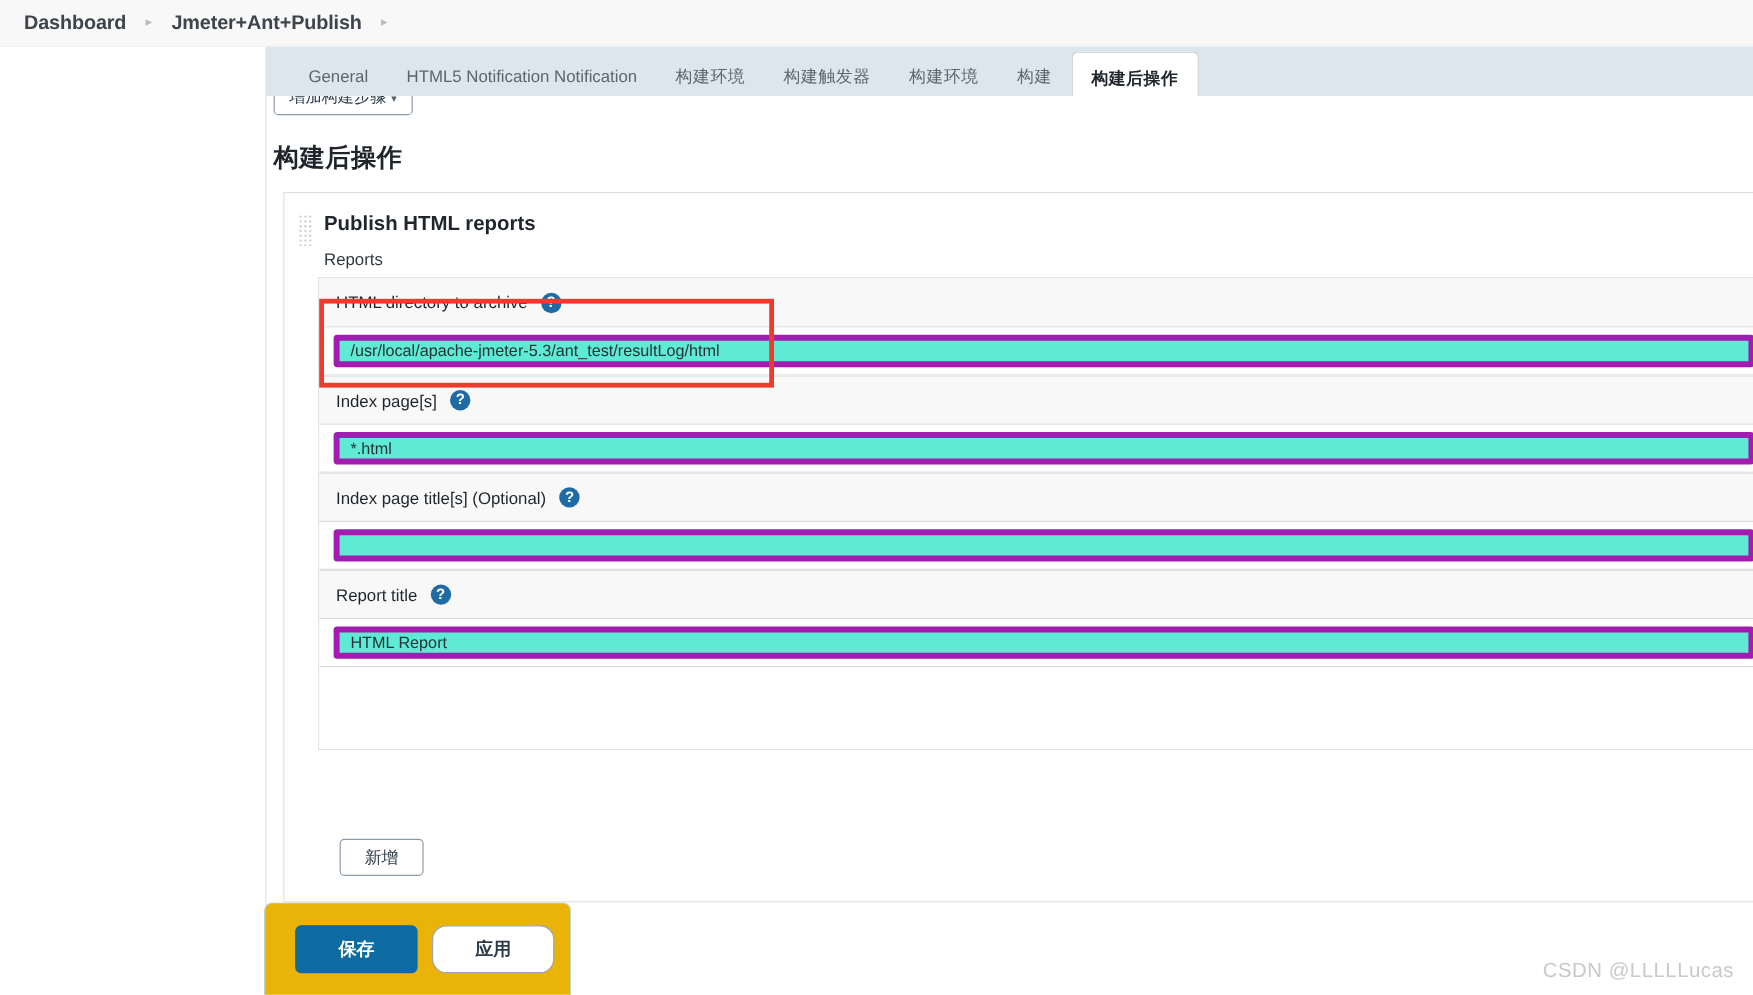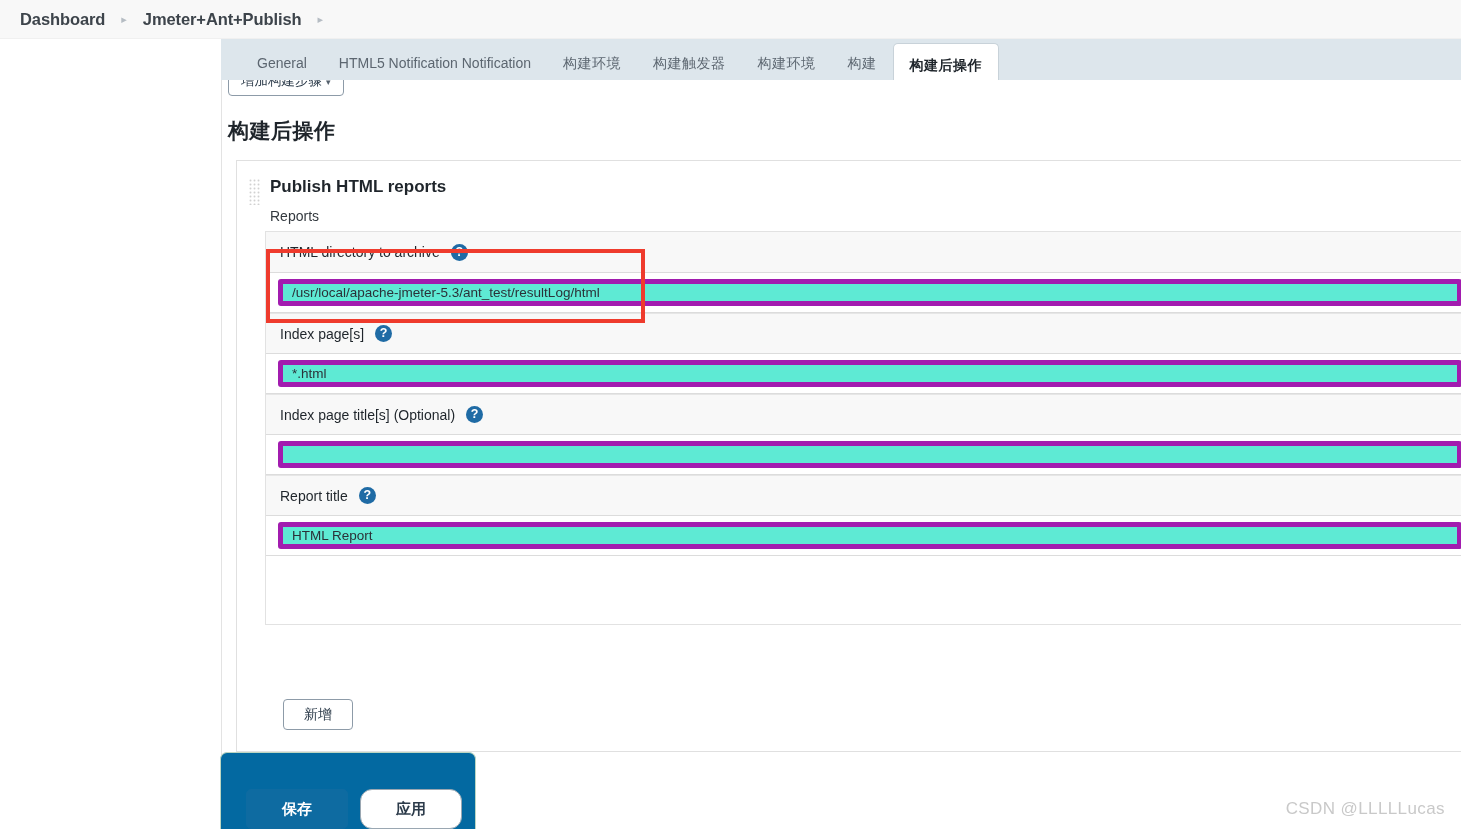--- a/index.html
+++ b/index.html
@@ -222,25 +222,25 @@
     font-family: "Liberation Sans", "DejaVu Sans", sans-serif;
   }
   #add-postbuild-btn .caret {
     font-size: 9px; margin-left: 8px; color: #3c4854;
   }
 
   
   #sticky-bar {
     position: absolute; left: 220px; top: 752px;
     width: 256px; height: 77px;
-    background: #0369a1;
+    background: #eab308;
     border: 1px solid #bcd6c2;
     border-bottom: none;
     border-radius: 7px 7px 0 0;
-    display: flex; align-items: flex-end;
+    display: flex; align-items: center;
     padding-left: 25px;
     gap: 12px;
     z-index: 30;
   }
   #save-button {
     width: 102px; height: 40px;
     background: #0e6ba1;
     border: 1px solid #0e6ba1;
     border-radius: 5px;
     color: #ffffff;

